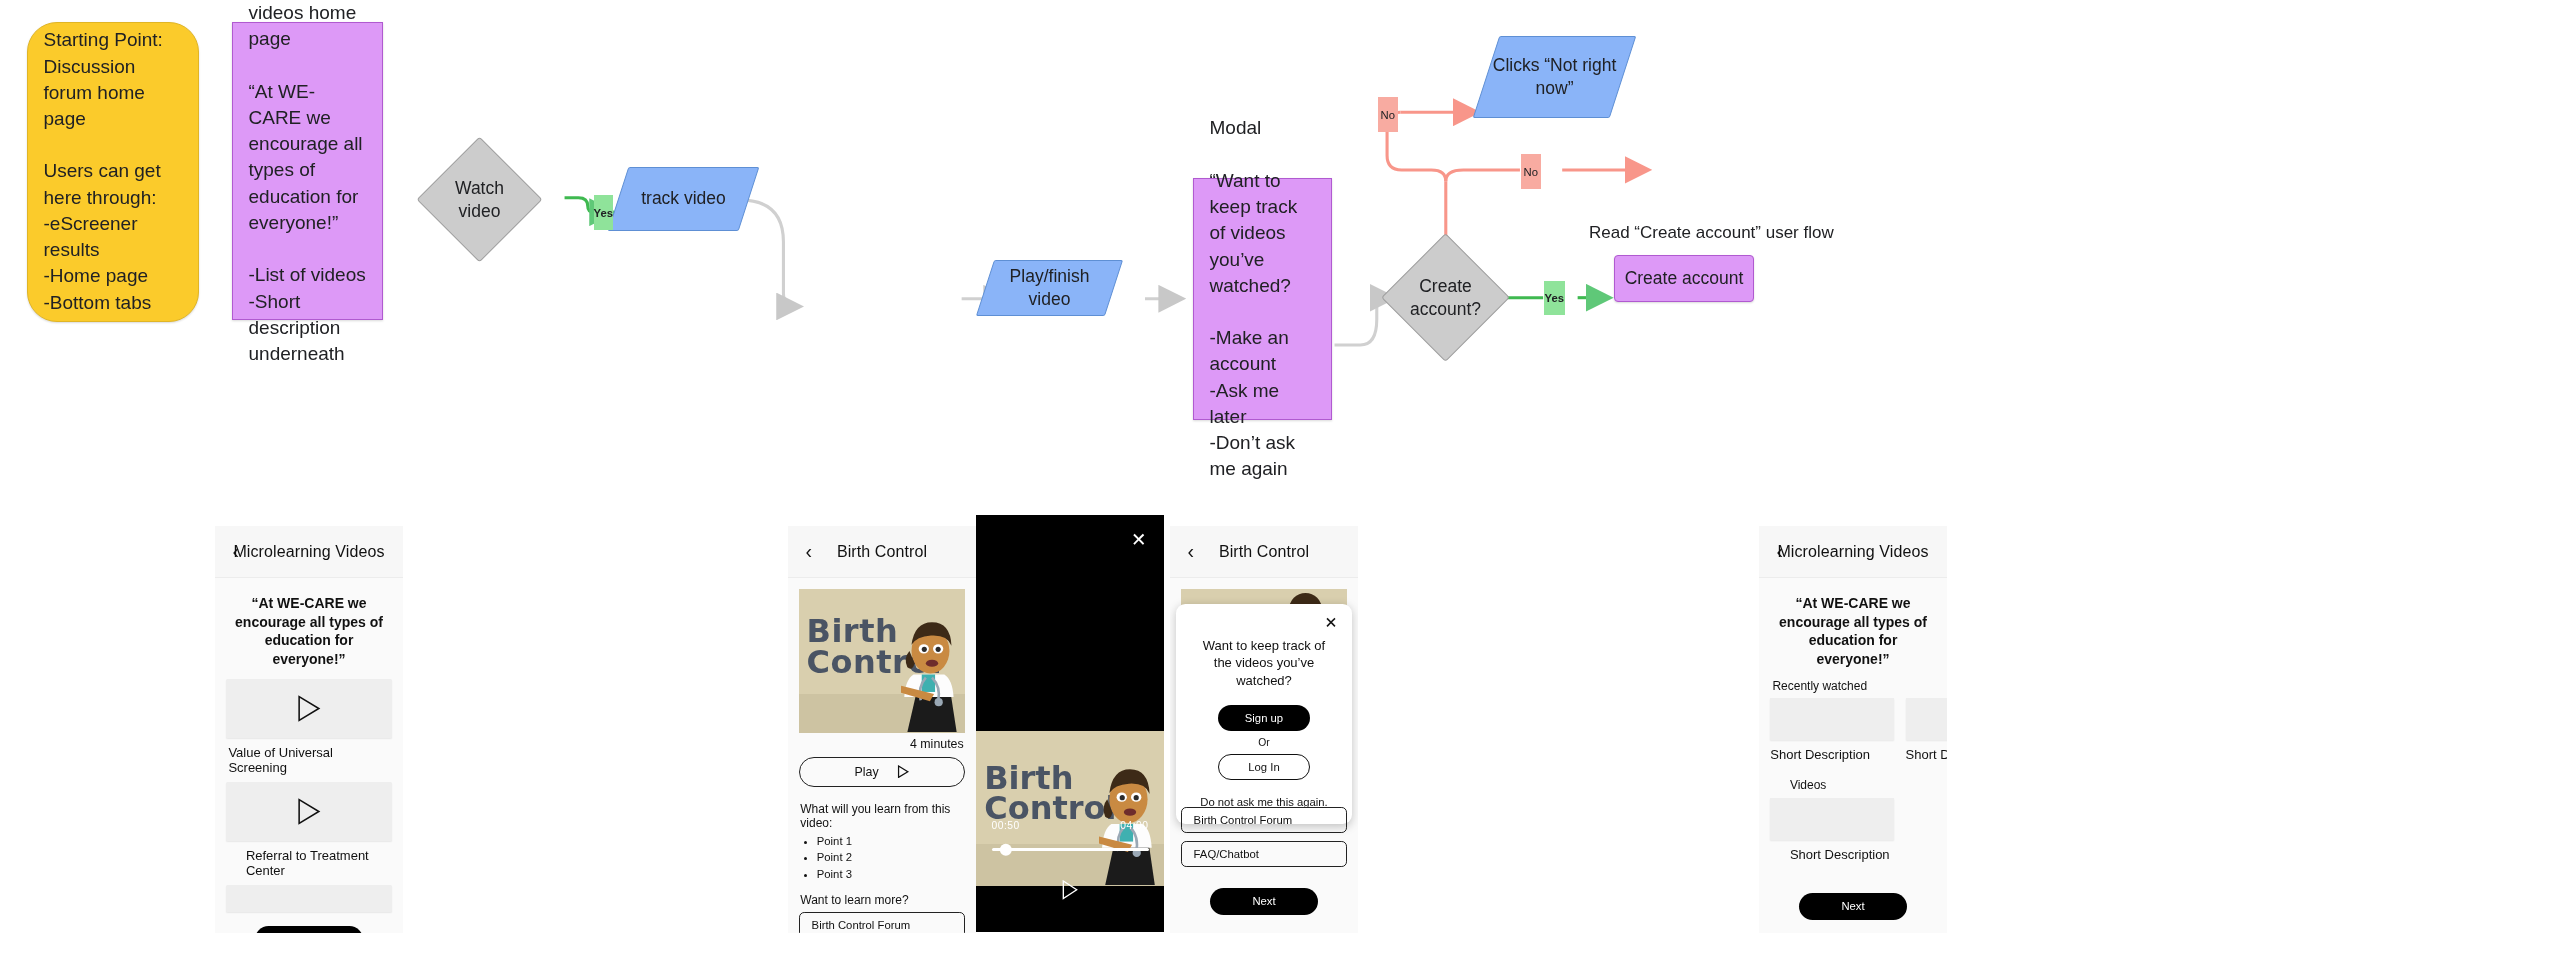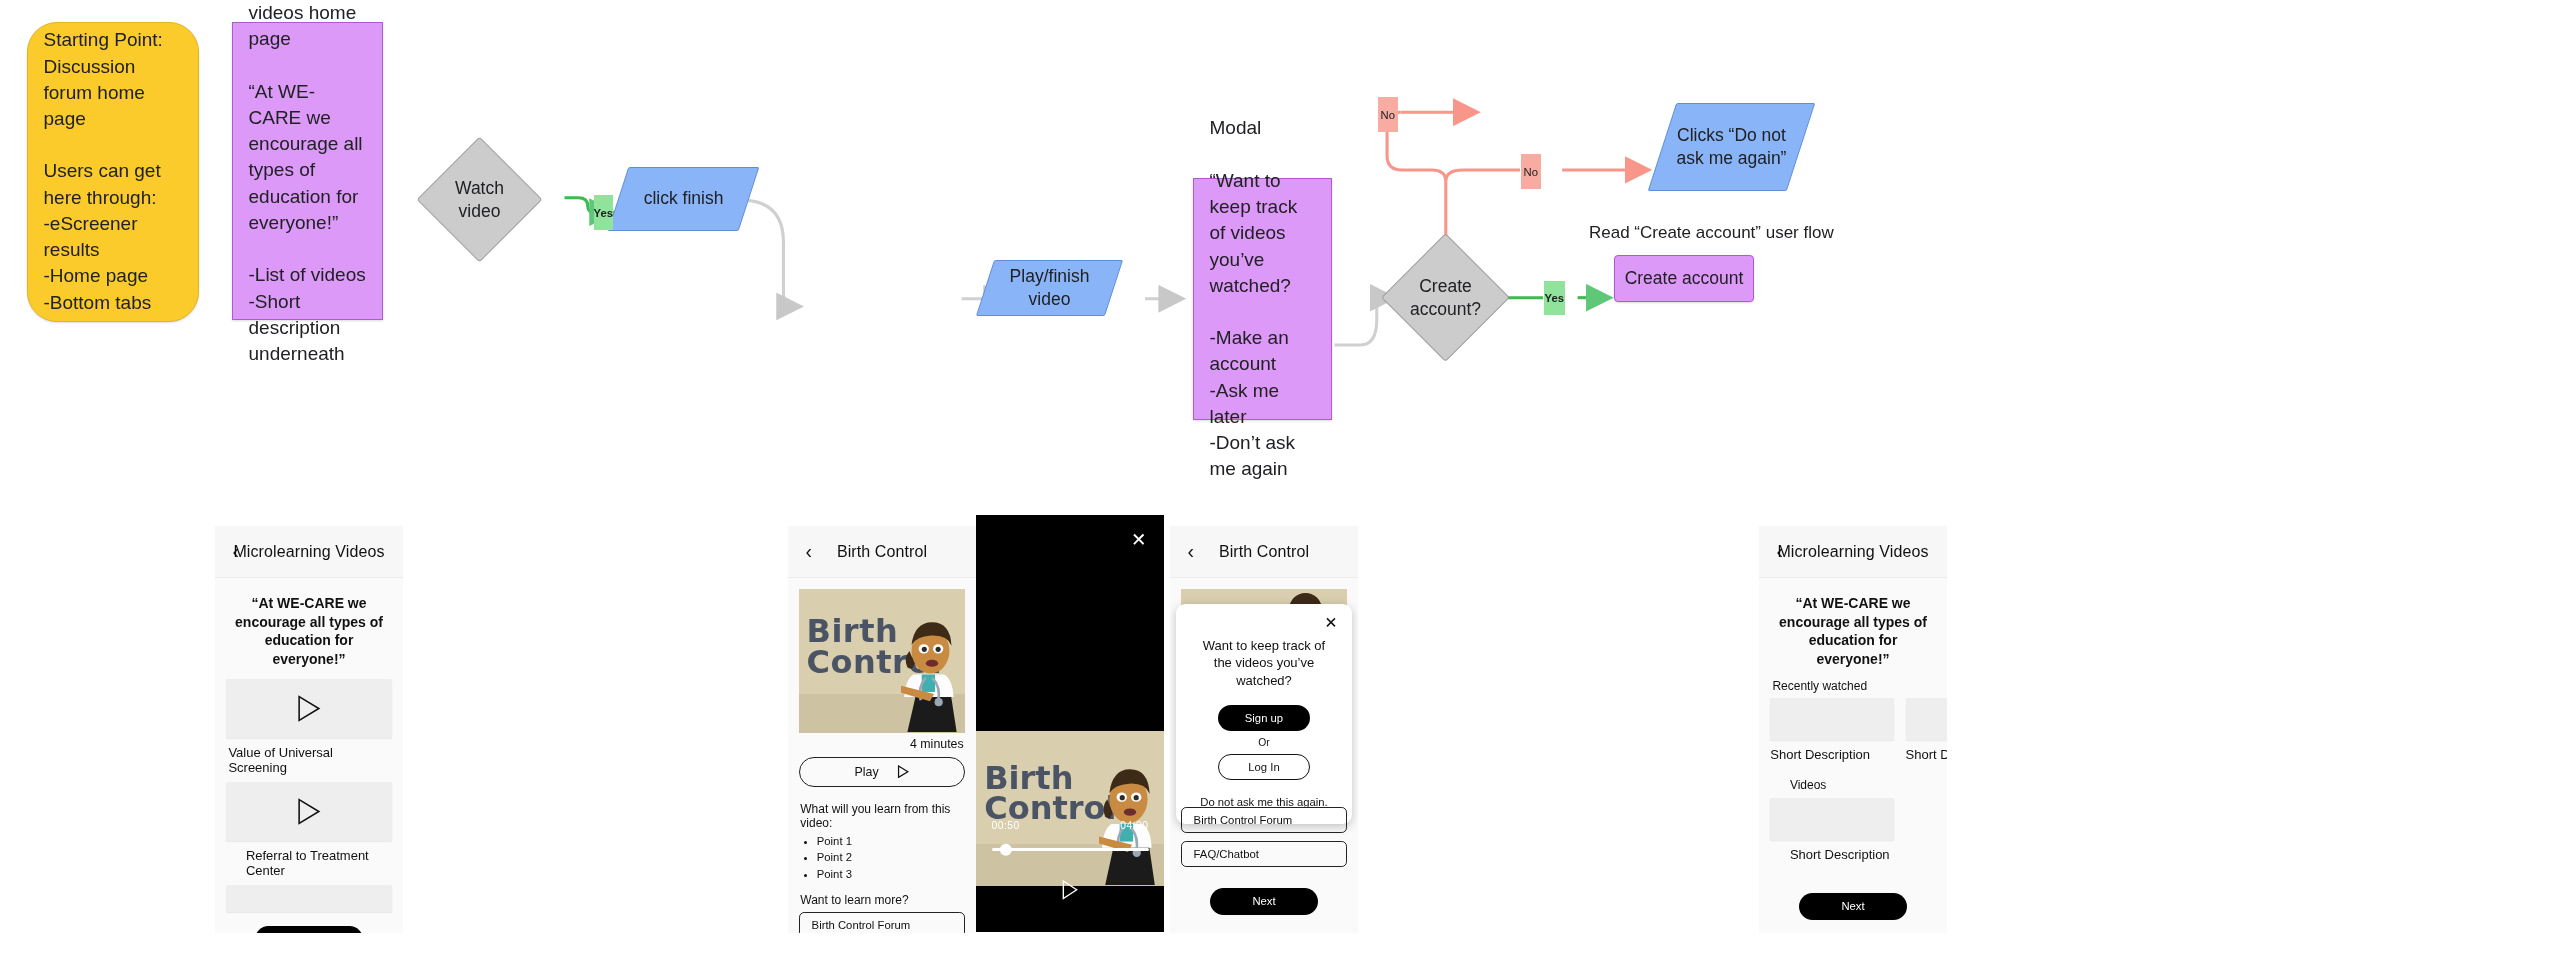--- a/index.html
+++ b/index.html
@@ -301,35 +301,35 @@
   </div>
 
   <div class="diamond" style="left:1400px; top:252px; width:91px; height:91px;">
     <div class="dshape"></div>
     <div class="node-text">Create
 account?</div>
   </div>
 
   <div class="para" style="left:618px; top:167px; width:131px; height:64px;">
     <div class="pshape"></div>
-    <div class="node-text">click finish</div>
+    <div class="node-text">track video</div>
   </div>
 
   <div class="para" style="left:985px; top:260px; width:129px; height:56px;">
     <div class="pshape"></div>
     <div class="node-text">Play/finish
 video</div>
   </div>
 
-
-  <div class="para" style="left:1662px; top:103px; width:139px; height:88px;">
+  <div class="para" style="left:1486px; top:36px; width:137px; height:82px;">
     <div class="pshape"></div>
-    <div class="node-text">Clicks “Do not
-ask me again”</div>
-  </div>
+    <div class="node-text">Clicks “Not right
+now”</div>
+  </div>
+
 
   <div class="rect-node" style="left:1614px; top:255px; width:140px; height:47px;">
     <div class="node-text">Create account</div>
   </div>
 
   <div class="edge-label lbl-yes" style="left:594px; top:195px; width:18.5px; height:35px;">
     <span>Yes</span>
   </div>
 
   <div class="edge-label lbl-no" style="left:1378px; top:97px; width:19.6px; height:35px;">

